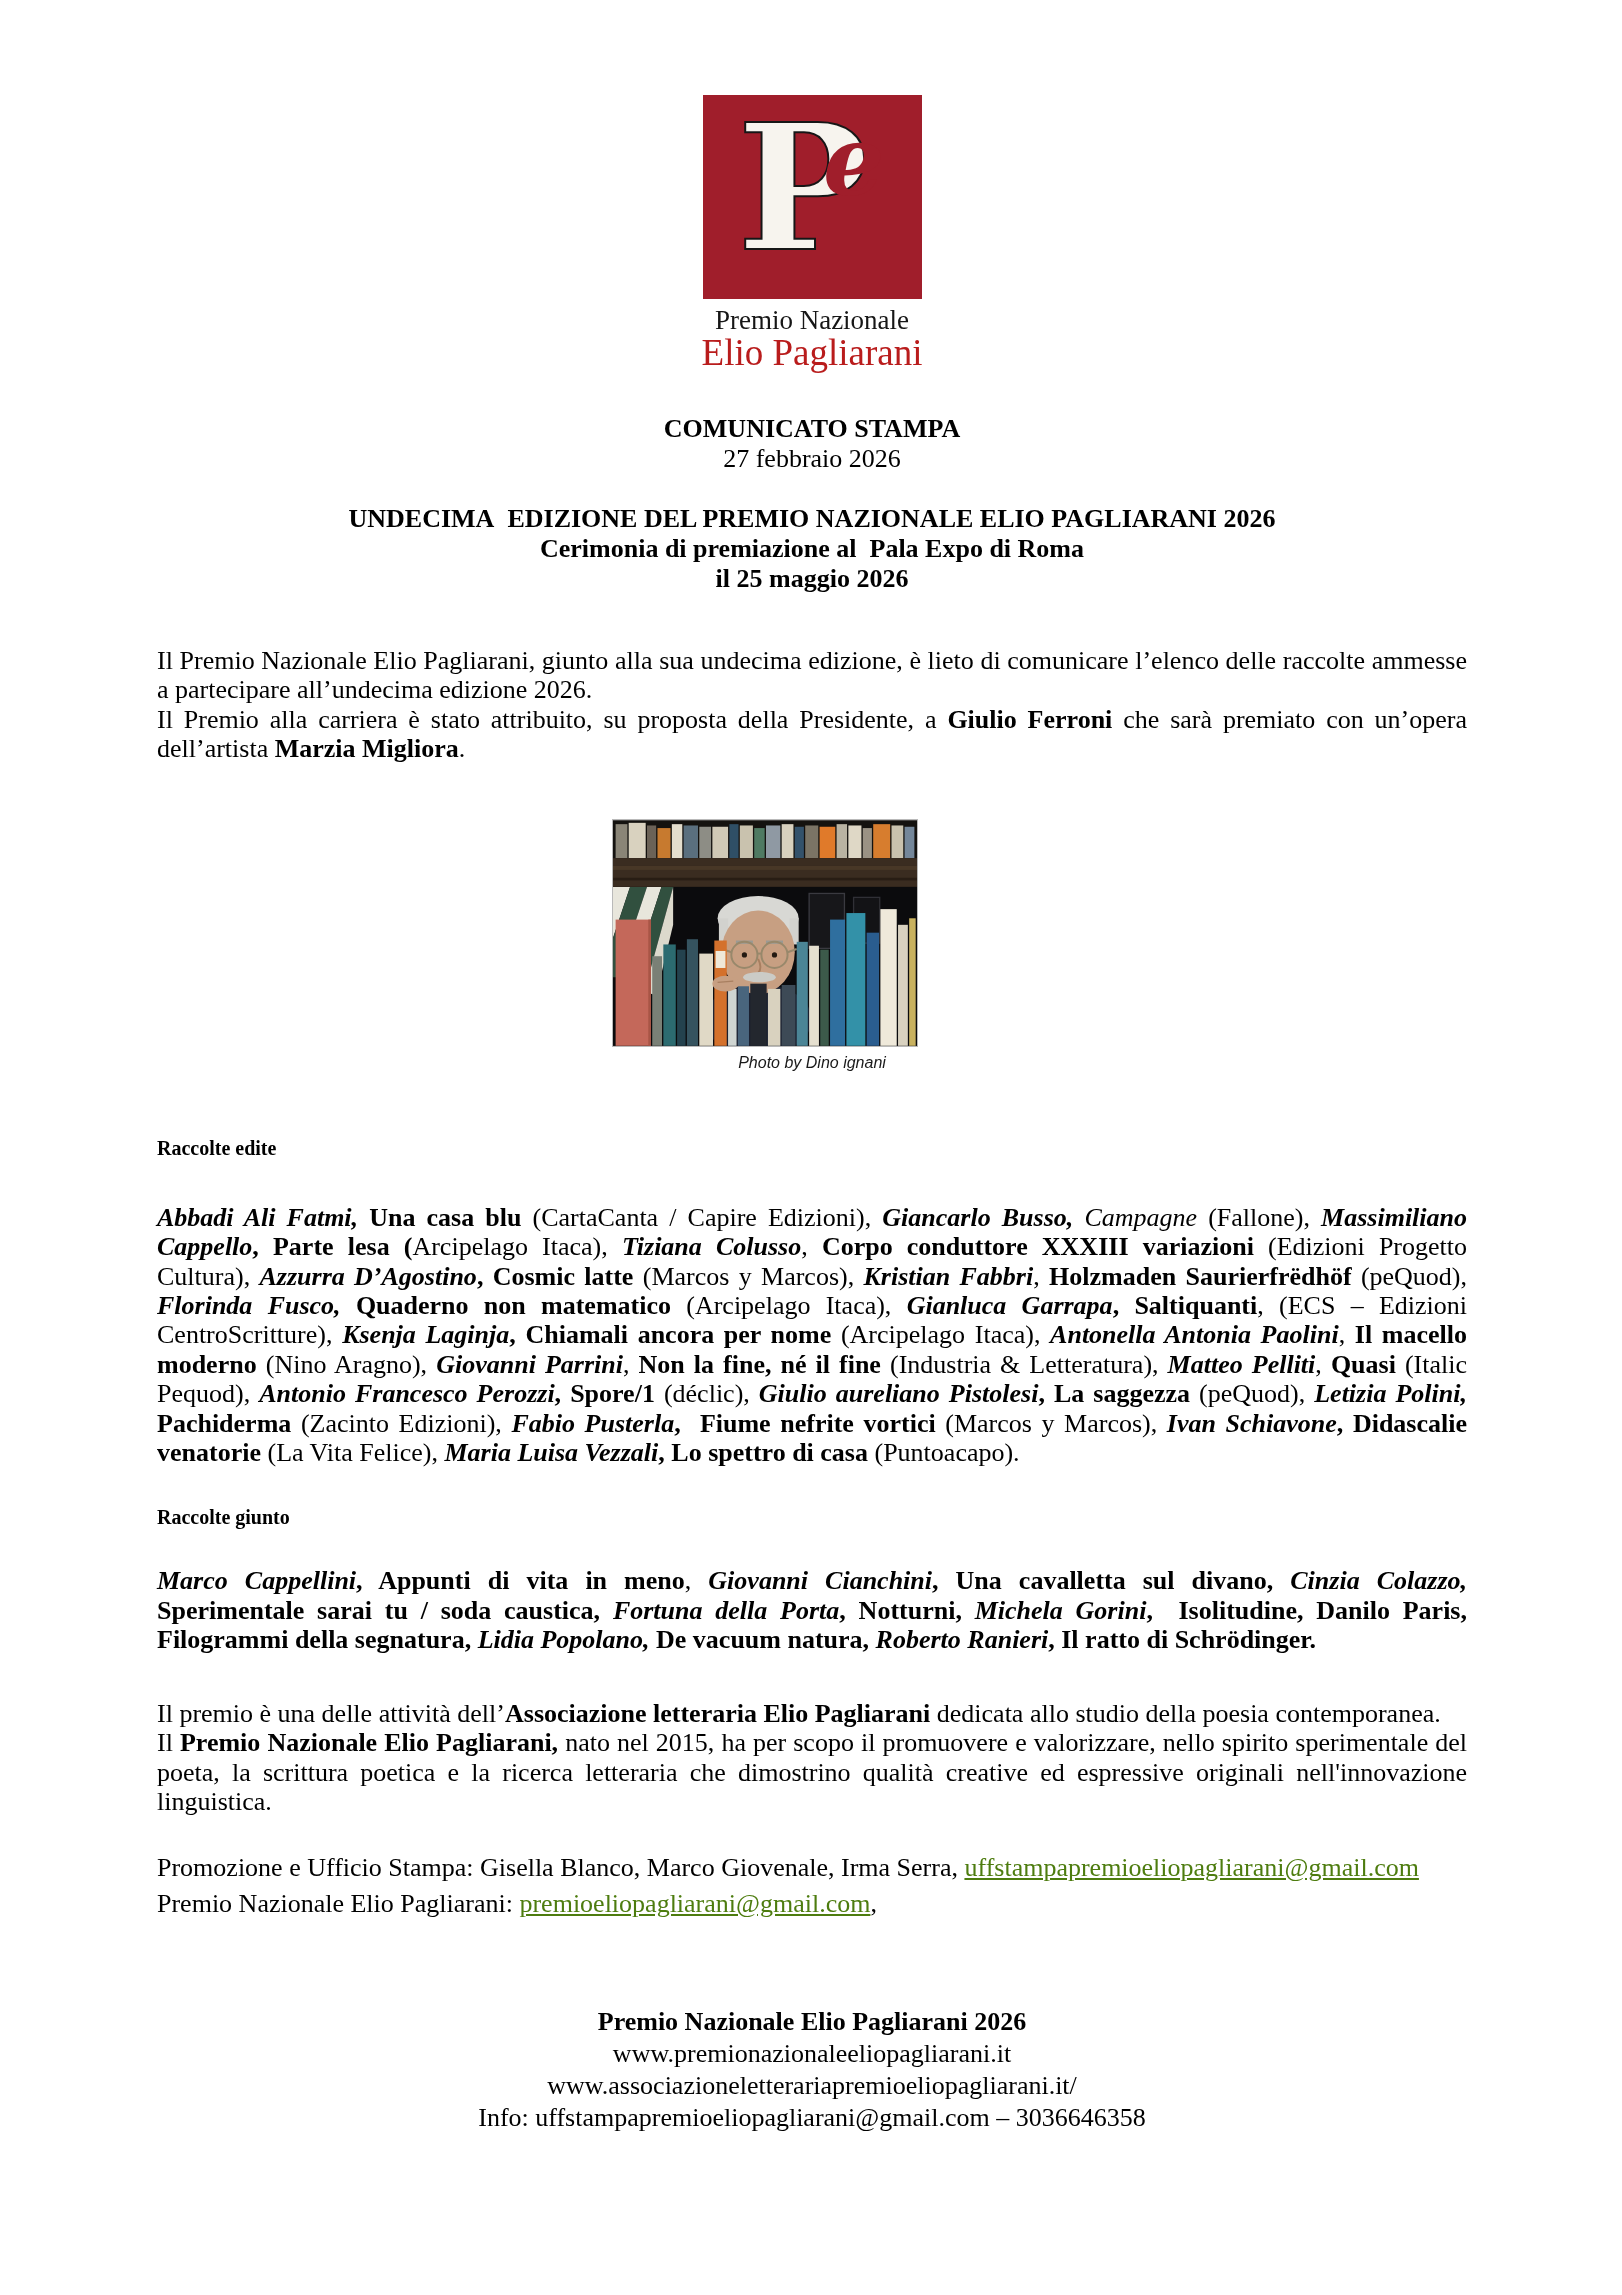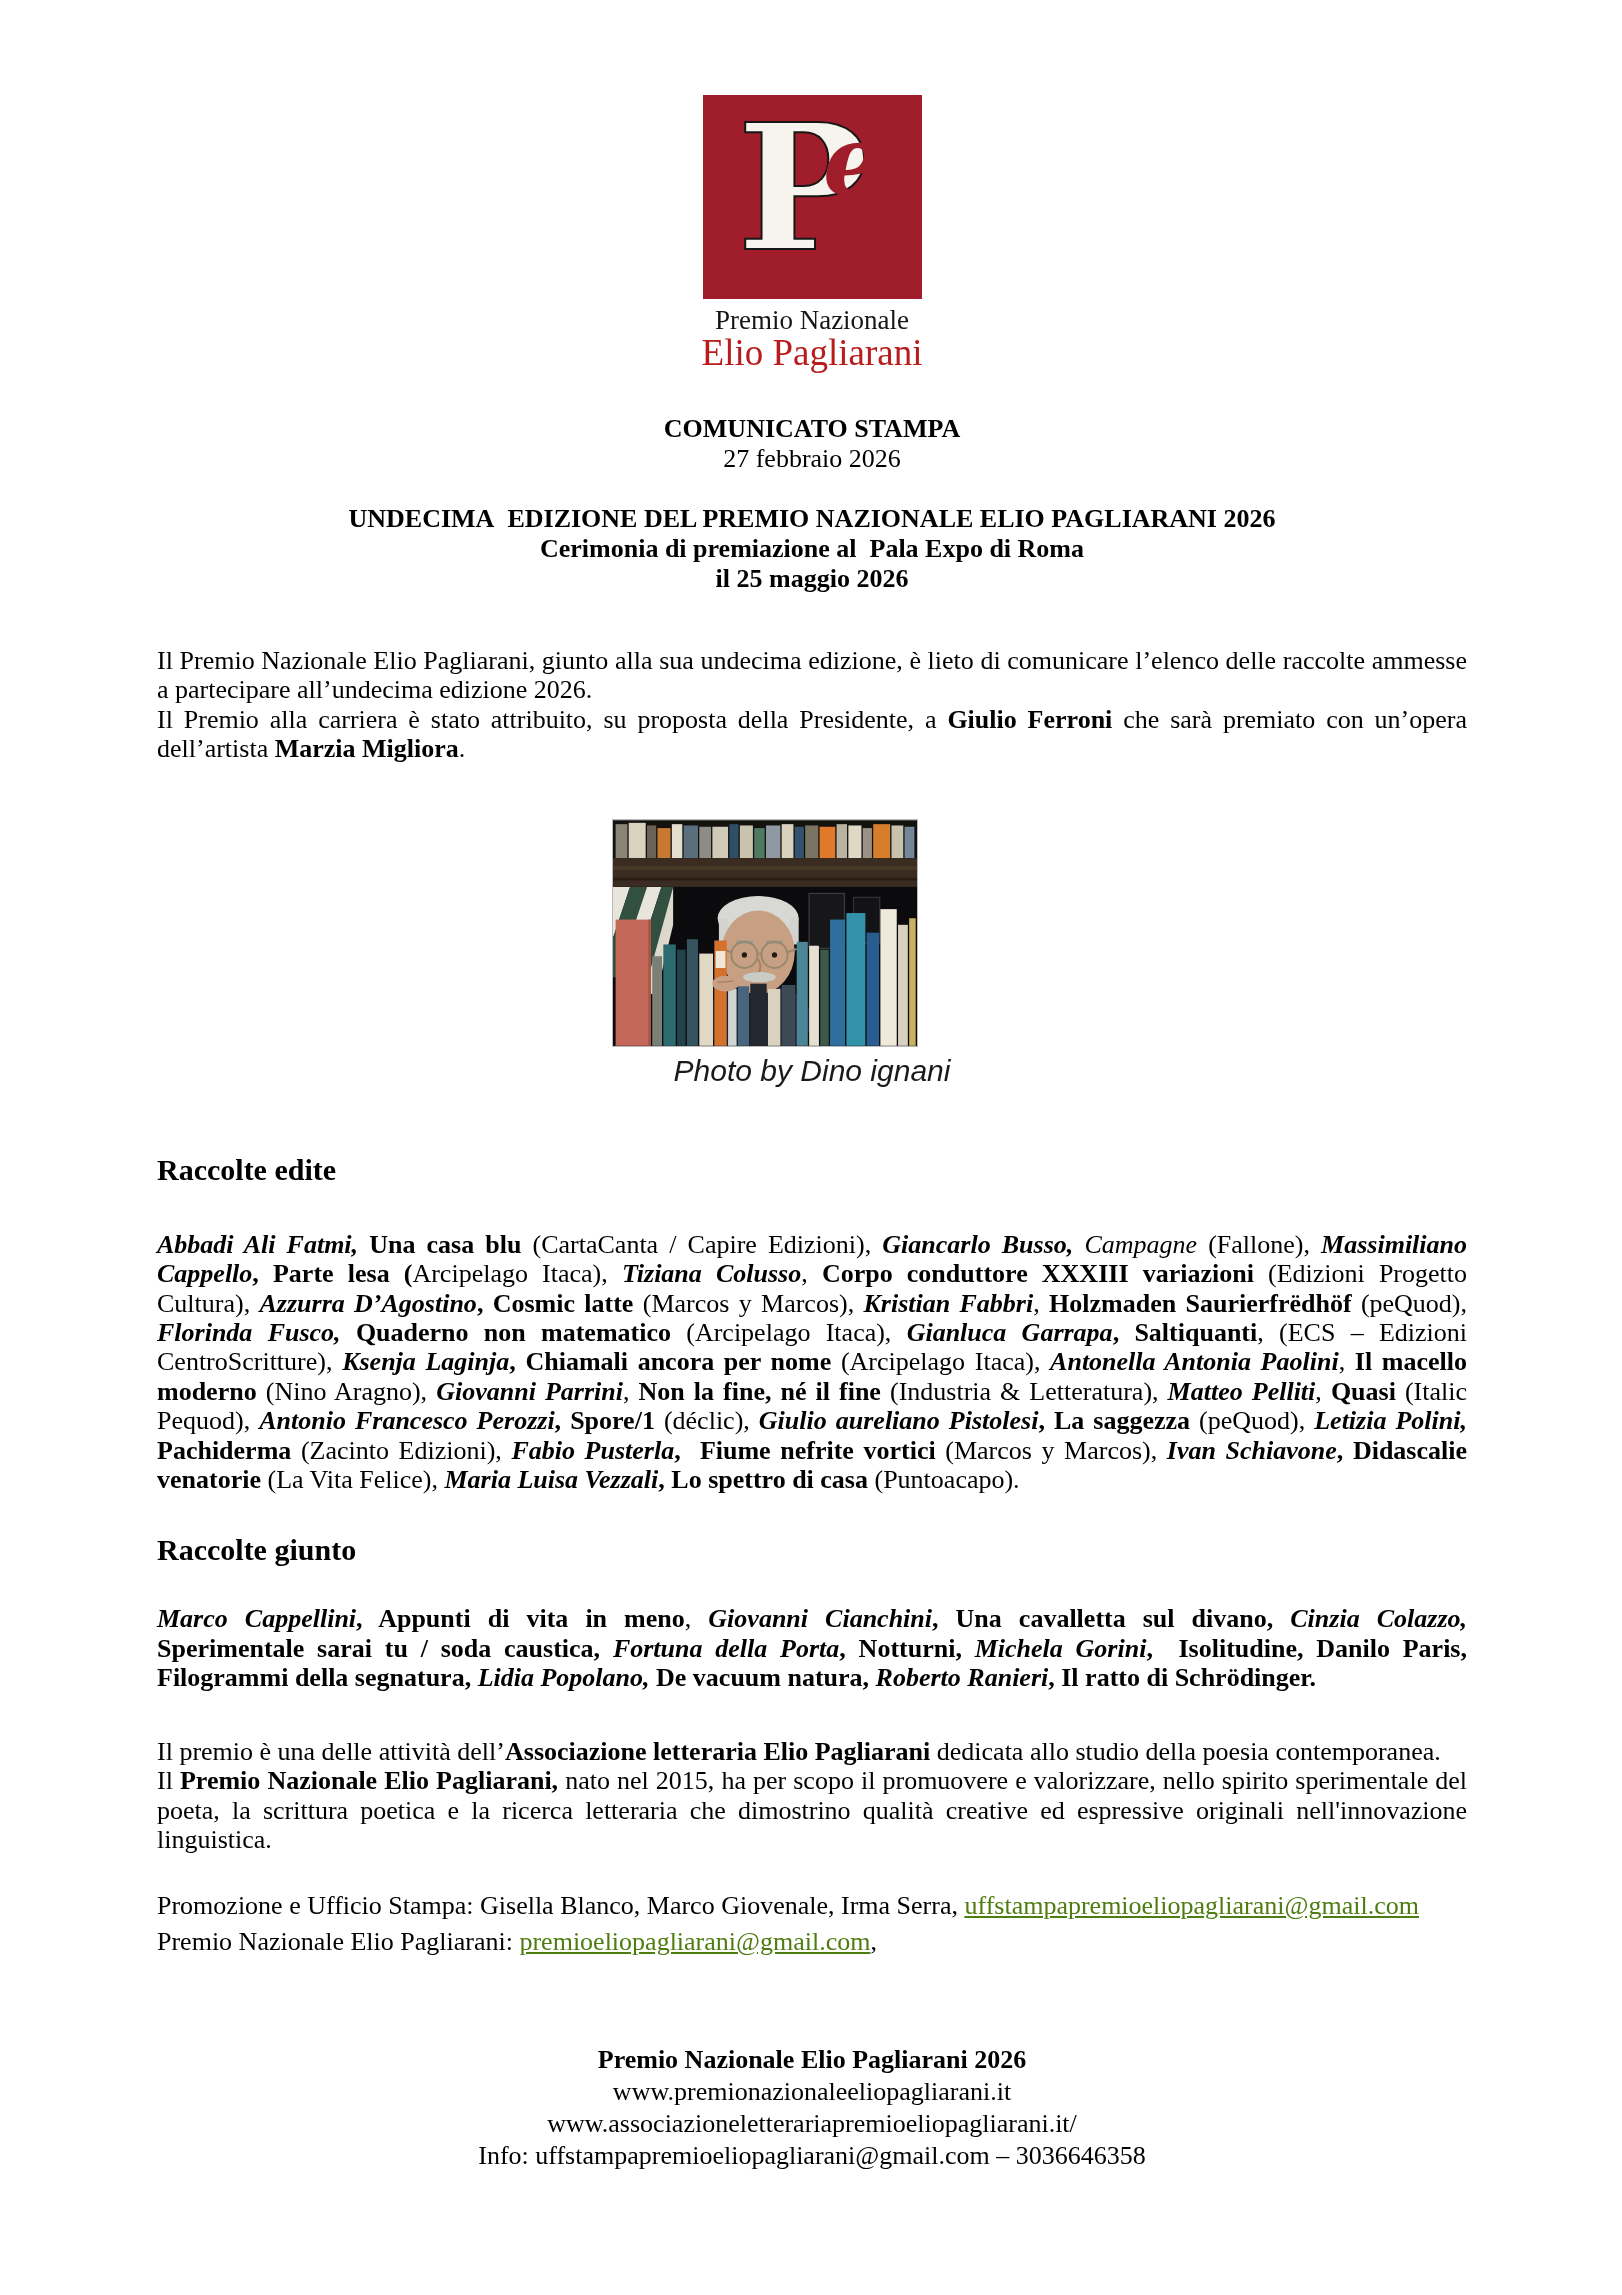--- a/index.html
+++ b/index.html
@@ -55,27 +55,27 @@
   a.run-a{color:#4d7c0f;text-decoration:underline;}
 
   
   .photo-wrap{
     width:304px;margin:56px auto 0;position:relative;left:-48px;
   }
   .photo-frame{display:block;border:1.3px solid #b9b9b9;}
   .caption{
     margin-top:6.5px;text-align:center;
     font-family:"Liberation Sans","DejaVu Sans",sans-serif;
-    font-style:italic;font-size:30px;color:#1a1a1a;
+    font-style:italic;font-size:16px;color:#1a1a1a;
     position:relative;left:48px;
   }
 
   
   .sec-h{
-    font-size:30px;font-weight:bold;margin:65px 0 44px 0;line-height:1.1;
+    font-size:20px;font-weight:bold;margin:65px 0 44px 0;line-height:1.1;
   }
   .sec-h.second{margin:39px 0 38px 0;}
   .about{margin-top:44px;}
   .promo{margin-top:34px;line-height:36px;text-align:left;}
 
   
   .footer{margin-top:84px;text-align:center;line-height:32px;}
 </style>
 </head>
 <body>

